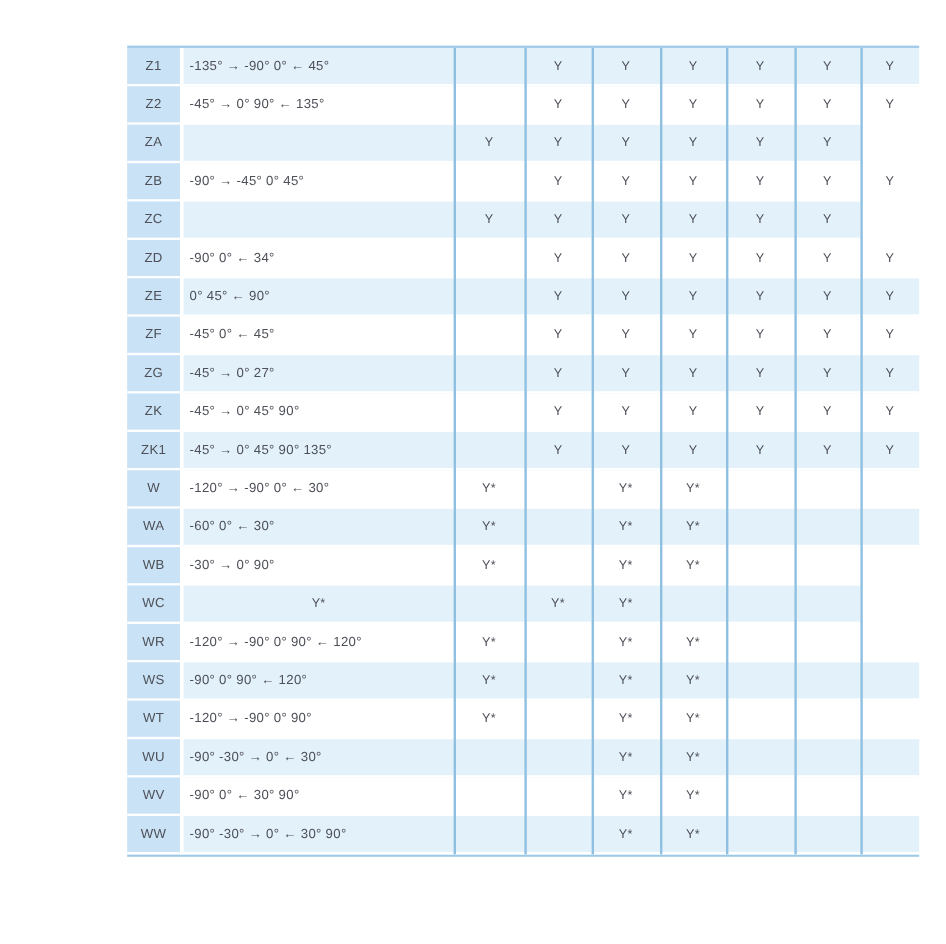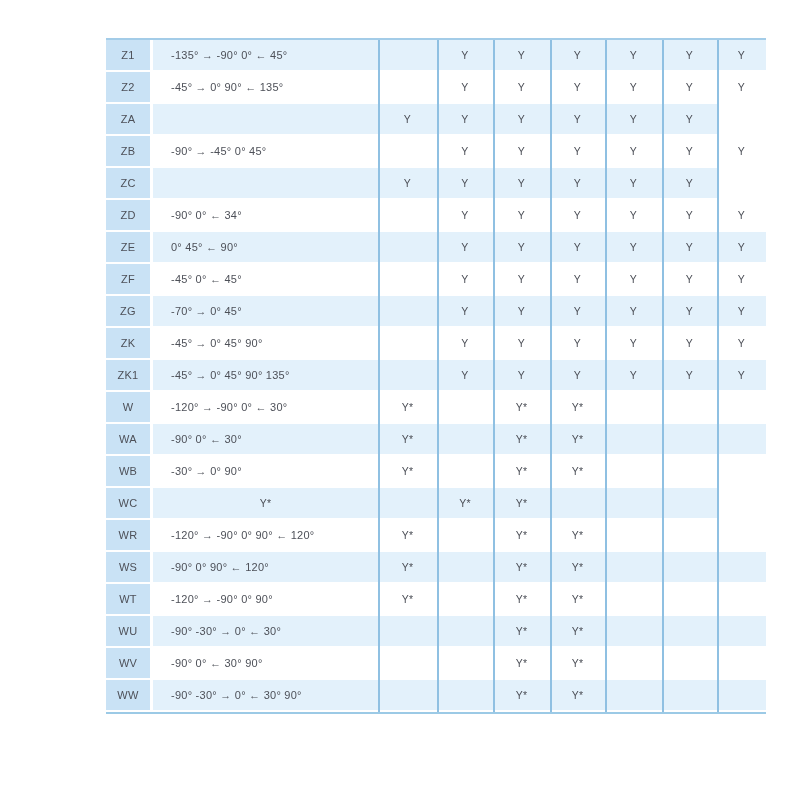--- a/index.html
+++ b/index.html
@@ -40,21 +40,21 @@
     color: var(--text, #4d5058);
     letter-spacing: 0.25px;
     white-space: nowrap;
     overflow: hidden;
   }
   .row:last-child .cell { border-bottom: none; }
   .cell.code { background: var(--code-cell-bg, #c9e2f5); }
   .cell.gutter { background: #ffffff; }
   .cell.desc {
     justify-content: flex-start;
-    padding-left: 18px;
+    padding-left: 5px;
   }
   .cell.val { font-size: 10.5px; }
   .row.alt .cell.desc,
   .row.alt .cell.val { background: var(--row-alt-bg, #e3f1fb); }
   .vlines {
     position: absolute;
     left: 0; top: 0; right: 0; bottom: 0;
     pointer-events: none;
   }
   .vline {
@@ -159,21 +159,21 @@
         <div class="cell val">Y</div>
         <div class="cell val">Y</div>
         <div class="cell val">Y</div>
         <div class="cell val">Y</div>
         <div class="cell val">Y</div>
         <div class="cell val">Y</div>
       </div>
       <div class="row alt">
         <div class="cell code">ZG</div>
         <div class="cell gutter"></div>
-        <div class="cell desc">-70° → 0° 45°</div>
+        <div class="cell desc">-45° → 0° 27°</div>
         <div class="cell val"></div>
         <div class="cell val">Y</div>
         <div class="cell val">Y</div>
         <div class="cell val">Y</div>
         <div class="cell val">Y</div>
         <div class="cell val">Y</div>
         <div class="cell val">Y</div>
       </div>
       <div class="row">
         <div class="cell code">ZK</div>
@@ -207,21 +207,21 @@
         <div class="cell val"></div>
         <div class="cell val">Y*</div>
         <div class="cell val">Y*</div>
         <div class="cell val"></div>
         <div class="cell val"></div>
         <div class="cell val"></div>
       </div>
       <div class="row alt">
         <div class="cell code">WA</div>
         <div class="cell gutter"></div>
-        <div class="cell desc">-90° 0° ← 30°</div>
+        <div class="cell desc">-60° 0° ← 30°</div>
         <div class="cell val">Y*</div>
         <div class="cell val"></div>
         <div class="cell val">Y*</div>
         <div class="cell val">Y*</div>
         <div class="cell val"></div>
         <div class="cell val"></div>
         <div class="cell val"></div>
       </div>
       <div class="row">
         <div class="cell code">WB</div>

